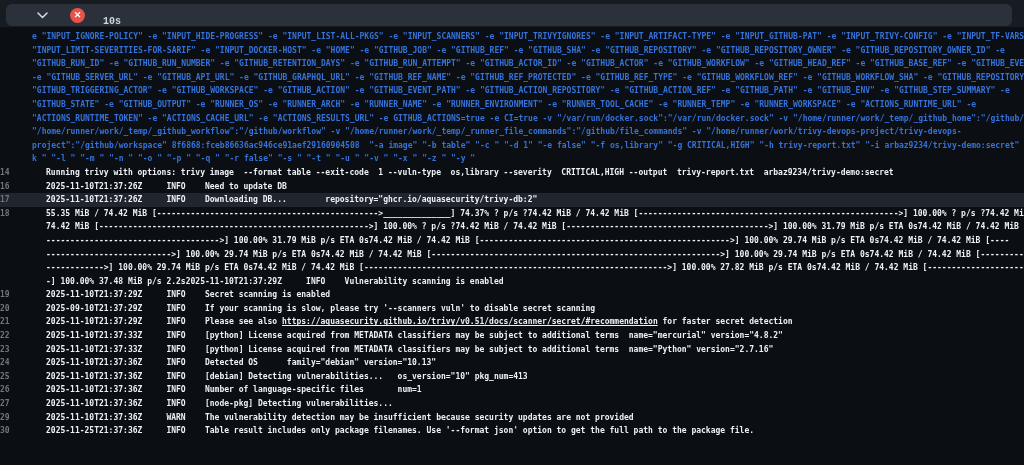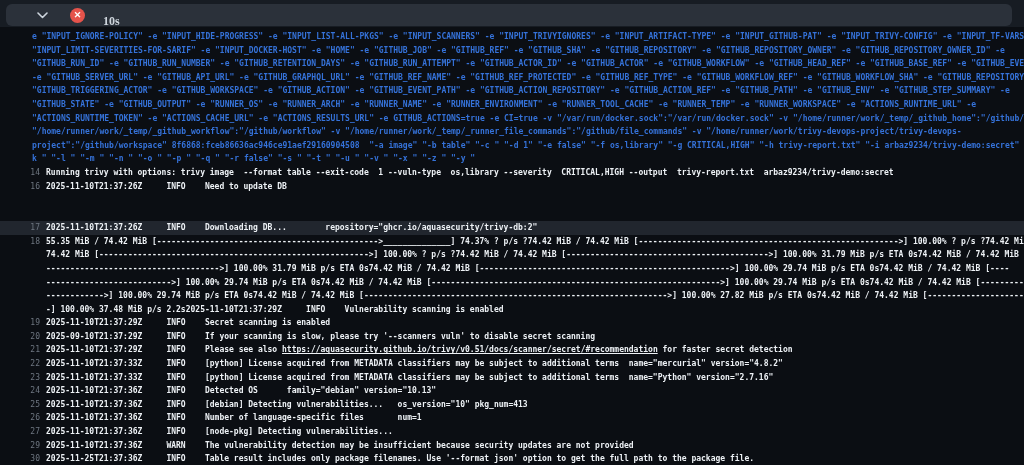--- a/index.html
+++ b/index.html
@@ -25,36 +25,36 @@
     color:#fff;display:flex;align-items:center;justify-content:center;
     font-size:9px;font-weight:bold;margin-right:18px;
     font-family:"Liberation Sans", sans-serif;line-height:1;
   }
   .steptitle{
     color:#f0f6fc;font-family:"Liberation Sans", sans-serif;
     font-size:13px;font-weight:bold;flex:1;
     white-space:nowrap;overflow:hidden;
   }
   .stepdur{
-    color:#ced5dc;font-family:Liberation Serif, serif;
-    font-size:12px;font-weight:bold;margin-top:12px;
+    color:#ced5dc;font-family:Liberation Mono, monospace;
+    font-size:10px;font-weight:bold;margin-top:12px;
   }
   .log{
     width:1024px;height:438px;background:#0b0e13;
     padding-top:3px;box-sizing:border-box;overflow:hidden;
     font-size:8px;line-height:13.6px;font-weight:bold;
   }
   .row{
     display:flex;height:13.6px;white-space:pre;overflow:hidden;
     align-items:baseline;
   }
-  .row.hl{background:#21262e;margin-top:28px;}
+  .row.hl{background:#21262e;}
   .gutter{
-    flex:0 0 46px;text-align:right;padding-right:6px;box-sizing:border-box;
-    color:#6e7681;font-weight:normal;cursor:pointer;user-select:none;
+    flex:0 0 46px;padding-right:6px;box-sizing:border-box;
+    color:#6e7681;font-weight:bold;cursor:pointer;user-select:none;
   }
   .content{flex:1;color:#eef2f6;overflow:hidden;white-space:pre;}
   .cmdrow .content{color:#3572d9;}
   .cmdrow{padding-left:32px;}
   .cmdrow .content{flex:1;}
   .loglink{color:#eef2f6;text-decoration:underline;cursor:pointer;}
 </style>
 </head>
 <body>
 

